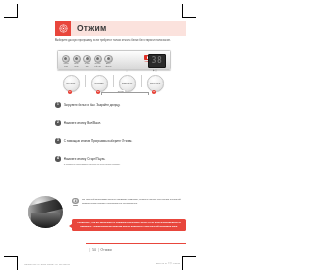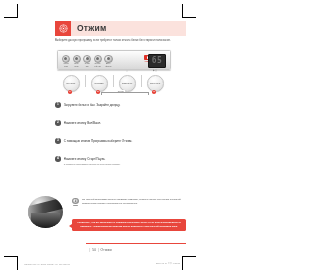--- a/index.html
+++ b/index.html
@@ -197,21 +197,21 @@
         <div class="dial"></div>
         <div class="lbl">Допол-
 функции</div>
       </div>
     </div>
     <div class="pw">
       <div class="sq"></div>
       <div class="lbl">Power</div>
     </div>
     <div class="led">
-      <span>65</span>
+      <span>38</span>
     </div>
   </div>
 
   <div class="btnrow">
     <div class="bslot">
       <div class="tick">◦</div>
       <div class="rb">
         <span>Вкл./
 Выкл.</span>
       </div>

